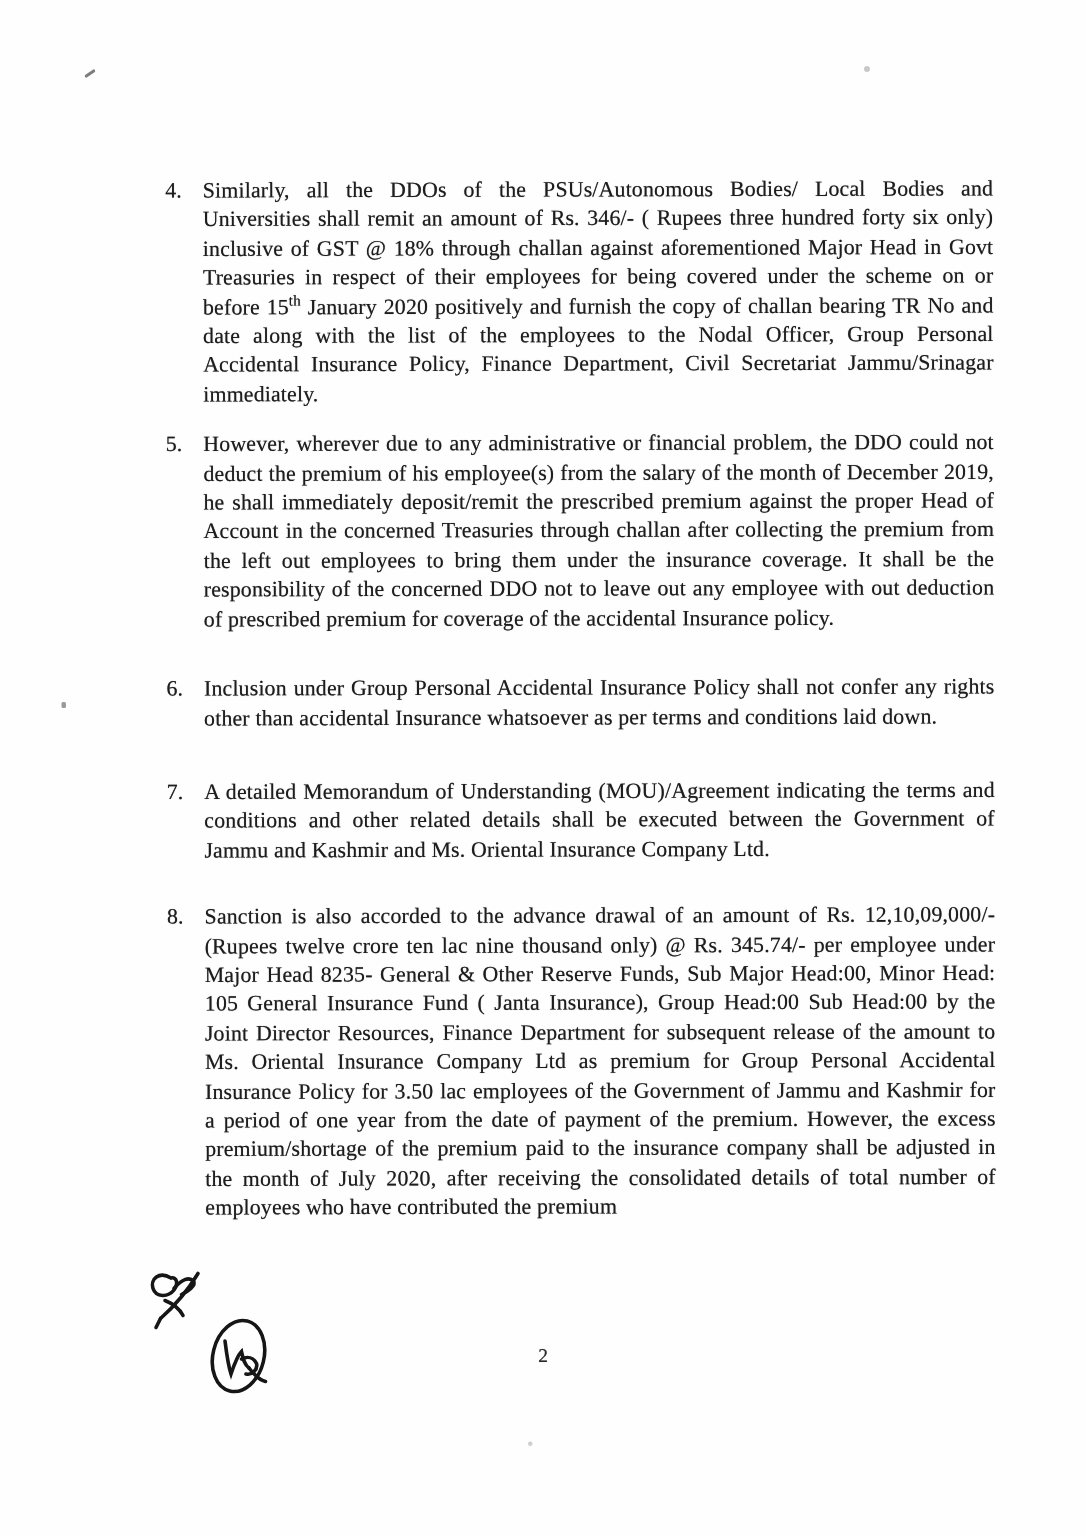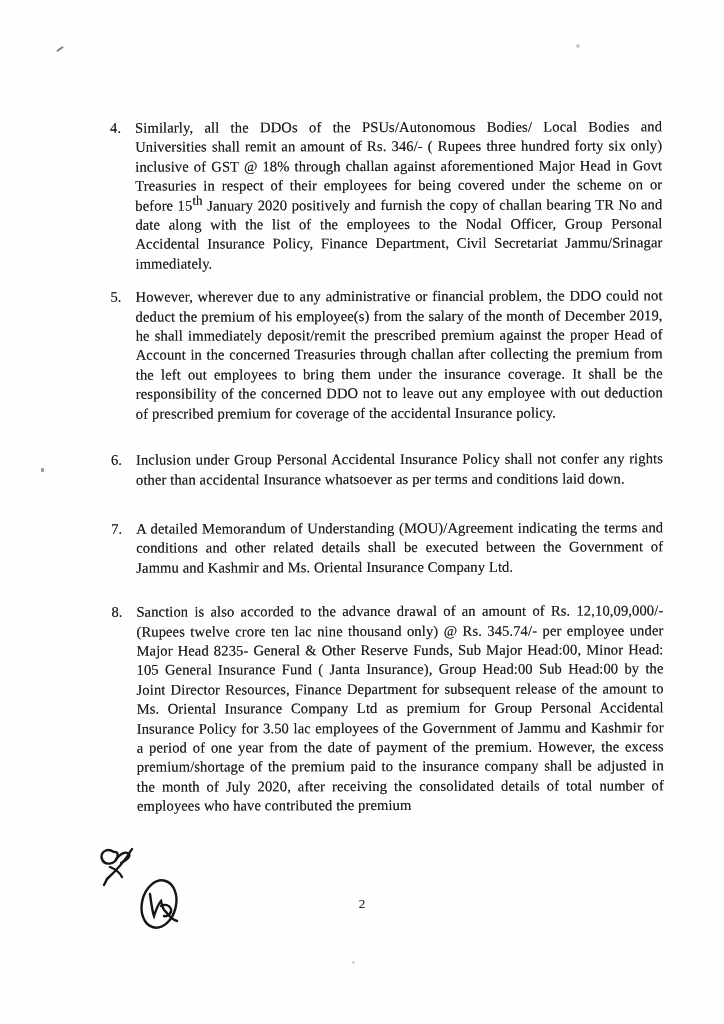--- a/index.html
+++ b/index.html
@@ -35,21 +35,21 @@
   .item .text{
     flex:1;
     margin:0;
     font-size:14.6px;
     line-height:19.4px;
     text-align:justify;
     text-shadow:0 0 0.5px rgba(20,20,20,0.65);
     letter-spacing:0.1px;
   }
   .item .text sup{
-    font-size:13px;
+    font-size:10px;
     line-height:0;
   }
   .m-item4{margin-bottom:14px;}
   .m-item5{margin-bottom:27px;}
   .m-item6{margin-bottom:30px;}
   .m-item7{margin-bottom:25px;}
   .page-number{
     position:absolute;
     left:0;right:0;
     top:896px;

